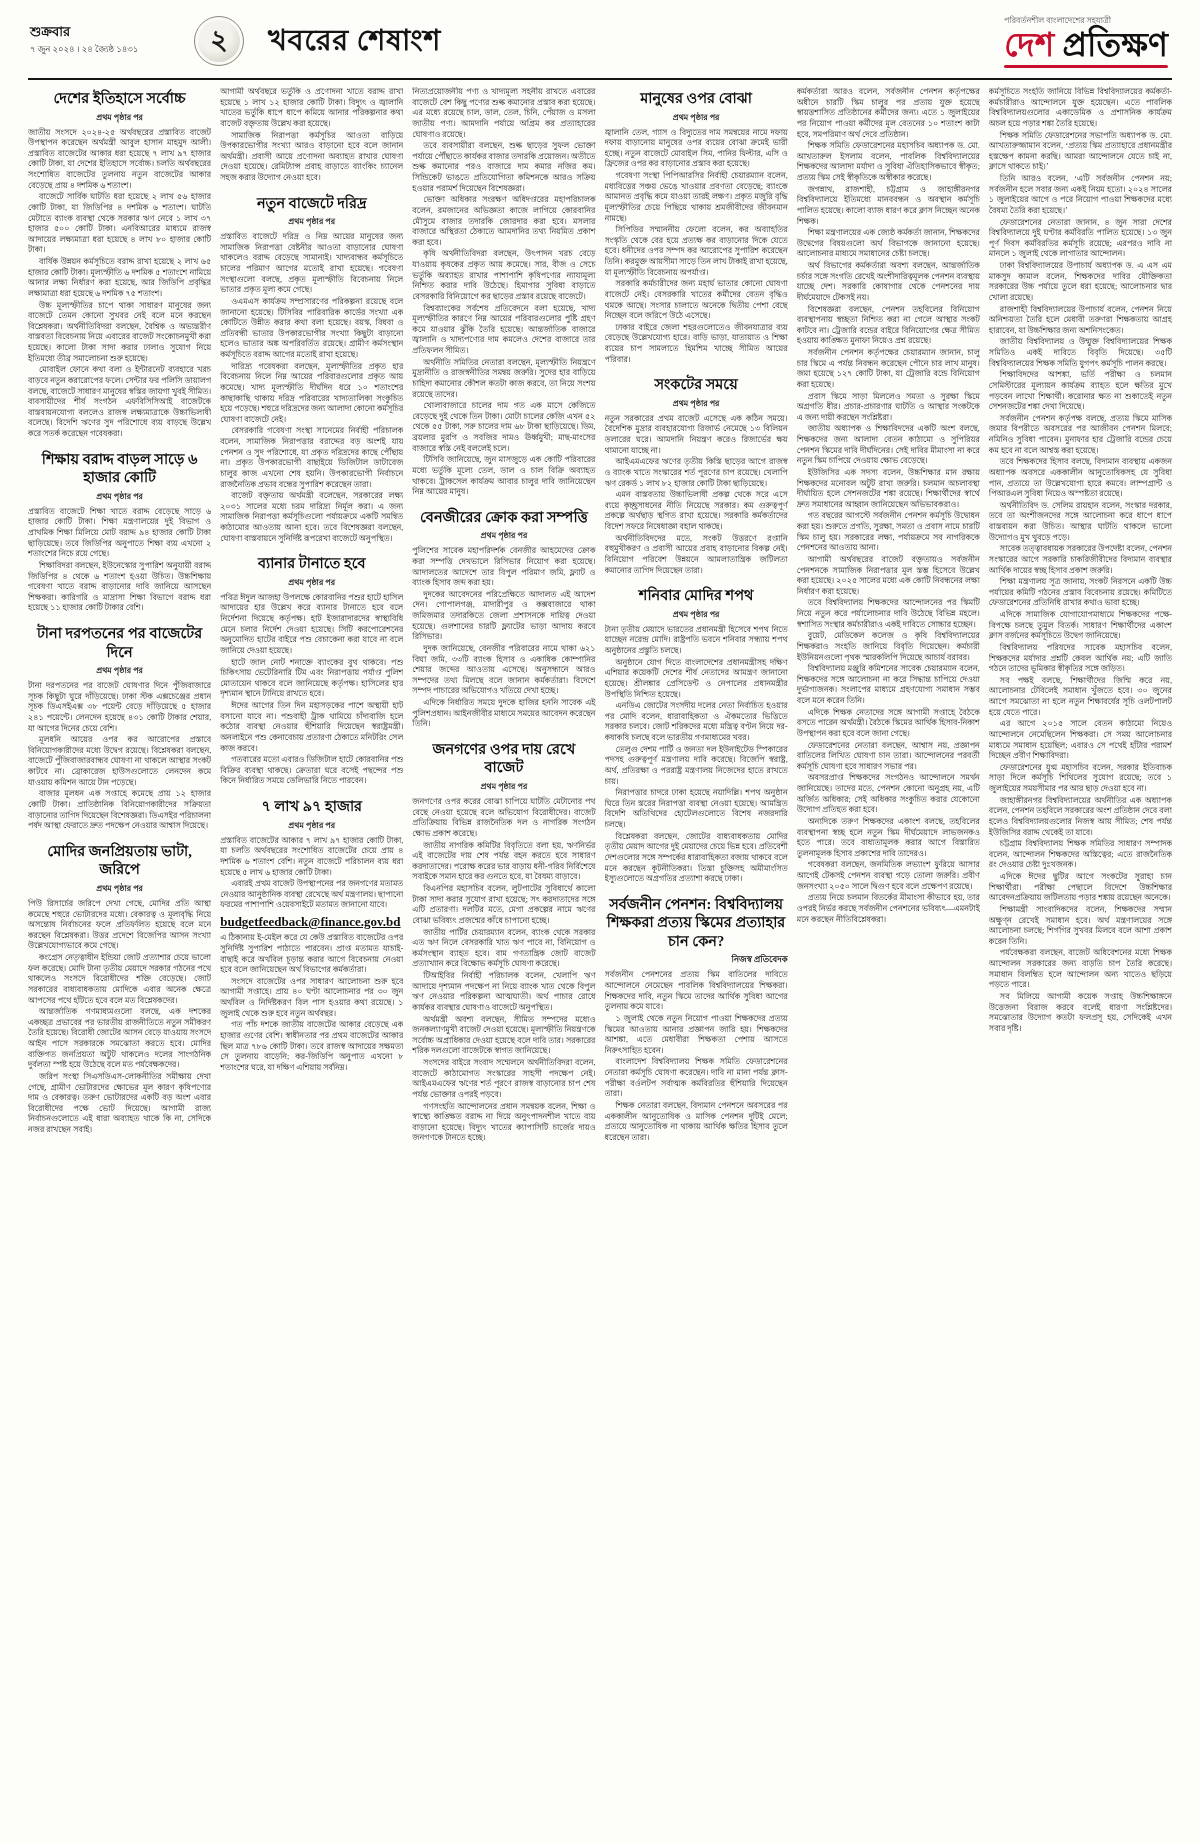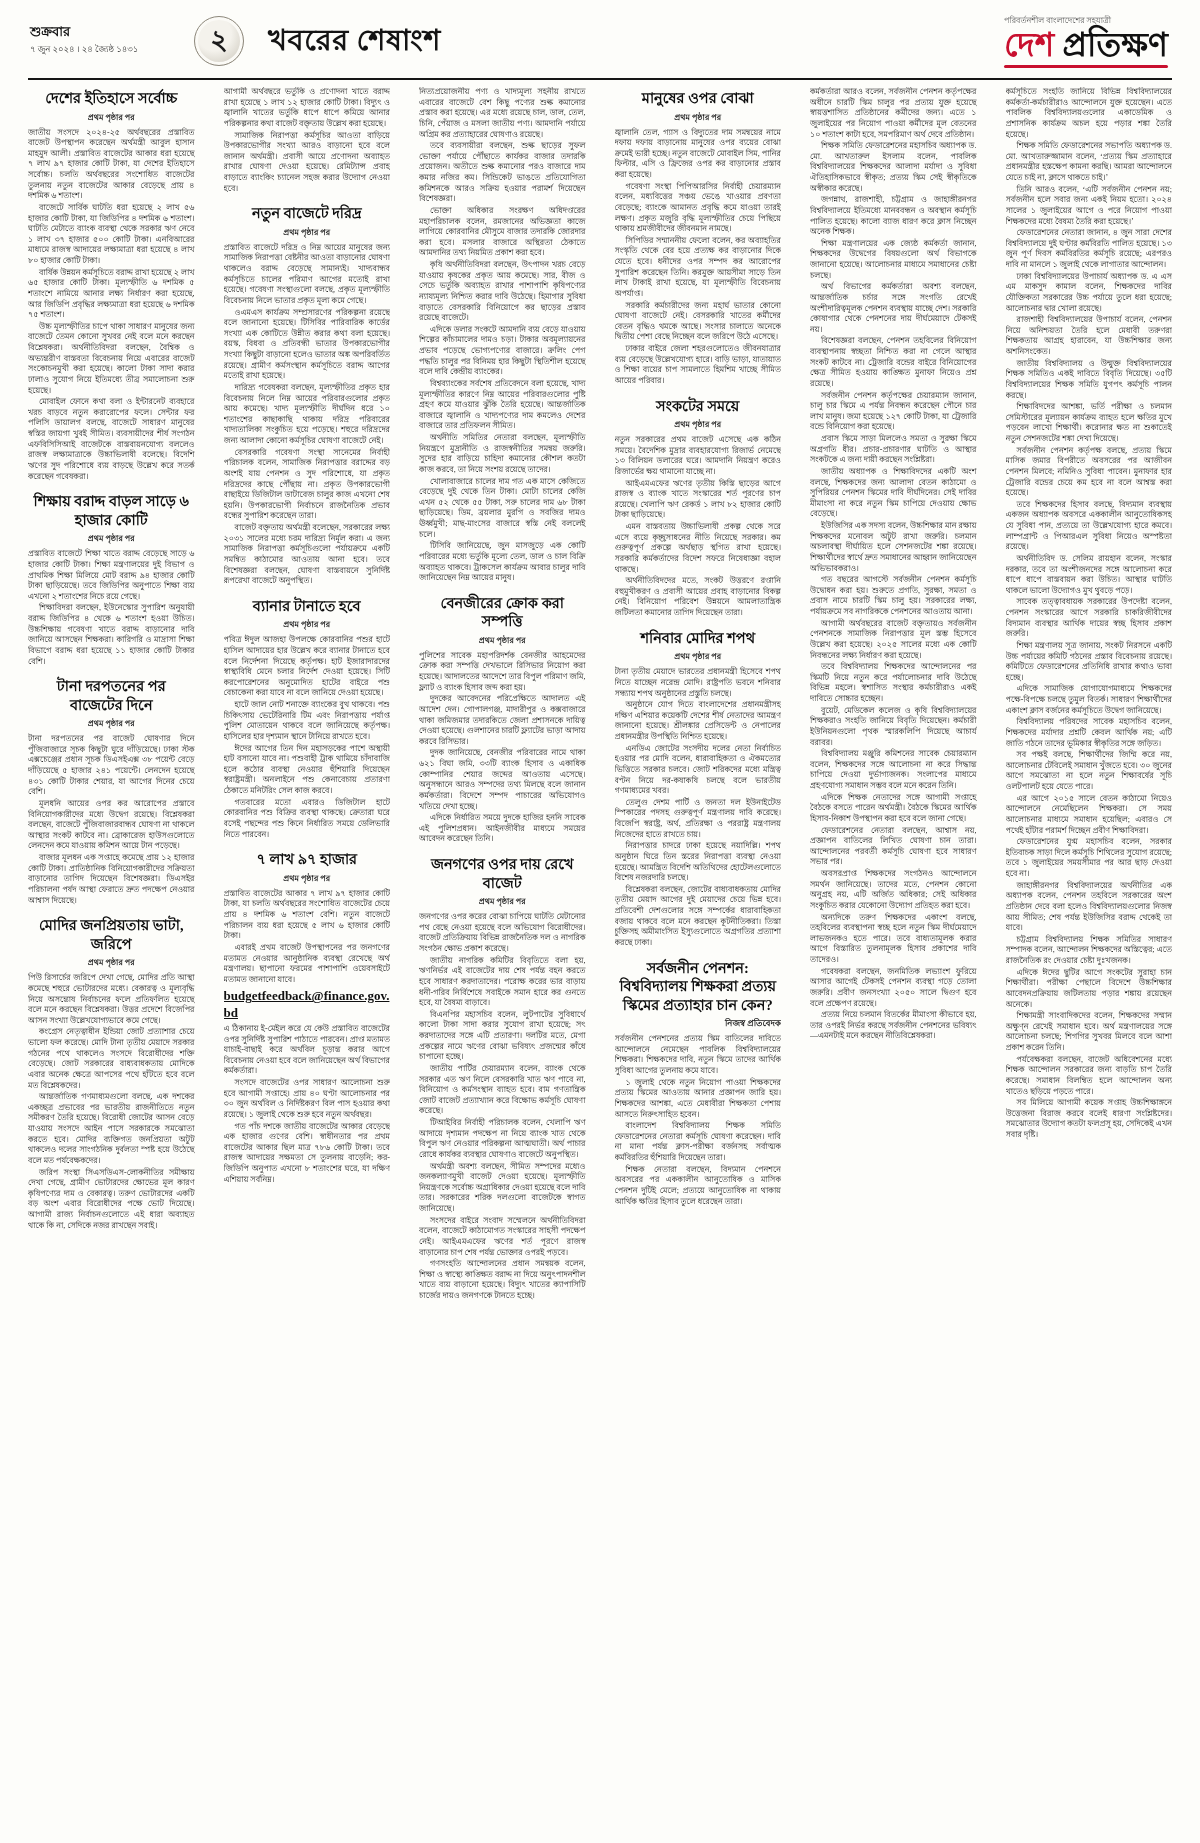--- a/index.html
+++ b/index.html
@@ -34,21 +34,21 @@
     font-size:29px;font-weight:bold;margin:0 4px 0 8px;
     letter-spacing:.5px;white-space:nowrap;
   }
   .mast-right{margin-left:auto;padding-right:2px;}
   .tagline{font-size:8px;color:#555;margin-bottom:2px;}
   .paper-name{font-size:33px;font-weight:800;line-height:1;color:#101010;white-space:nowrap;}
   .paper-name .first{color:#c8102e;}
   .red-rule{height:3px;background:#c8102e;margin-top:3px;border-radius:2px;}
   
   .columns{
-    display:flex;gap:29px;margin-top:7px;
+    display:flex;gap:9px;margin-top:7px;
     height:1745px;overflow:hidden;
   }
   .col{flex:1 1 0;min-width:0;overflow:hidden;}
   article{margin:0 0 8px 0;}
   article + article{margin-top:10px;}
   .headline{
     font-size:14.5px;line-height:1.28;font-weight:bold;
     text-align:center;margin:2px 1px 3px 1px;color:#0e0e0e;
   }
   .kicker{
@@ -156,21 +156,20 @@
           <p class="body">সংসদে বাজেটের ওপর সাধারণ আলোচনা শুরু হবে আগামী সপ্তাহে। প্রায় ৪০ ঘণ্টা আলোচনার পর ৩০ জুন অর্থবিল ও নির্দিষ্টকরণ বিল পাস হওয়ার কথা রয়েছে। ১ জুলাই থেকে শুরু হবে নতুন অর্থবছর।</p>
           <p class="body">গত পাঁচ দশকে জাতীয় বাজেটের আকার বেড়েছে এক হাজার গুণের বেশি। স্বাধীনতার পর প্রথম বাজেটের আকার ছিল মাত্র ৭৮৬ কোটি টাকা। তবে রাজস্ব আদায়ের সক্ষমতা সে তুলনায় বাড়েনি; কর-জিডিপি অনুপাত এখনো ৮ শতাংশের ঘরে, যা দক্ষিণ এশিয়ায় সর্বনিম্ন।</p>
         </article>
       </div>
       <div class="col">
         <article>
           <p class="body">নিত্যপ্রয়োজনীয় পণ্য ও খাদ্যমূল্য সহনীয় রাখতে এবারের বাজেটে বেশ কিছু পণ্যের শুল্ক কমানোর প্রস্তাব করা হয়েছে। এর মধ্যে রয়েছে চাল, ডাল, তেল, চিনি, পেঁয়াজ ও মসলা জাতীয় পণ্য। আমদানি পর্যায়ে অগ্রিম কর প্রত্যাহারের ঘোষণাও রয়েছে।</p>
           <p class="body">তবে ব্যবসায়ীরা বলছেন, শুল্ক ছাড়ের সুফল ভোক্তা পর্যায়ে পৌঁছাতে কার্যকর বাজার তদারকি প্রয়োজন। অতীতে শুল্ক কমানোর পরও বাজারে দাম কমার নজির কম। সিন্ডিকেট ভাঙতে প্রতিযোগিতা কমিশনকে আরও সক্রিয় হওয়ার পরামর্শ দিয়েছেন বিশেষজ্ঞরা।</p>
           <p class="body">ভোক্তা অধিকার সংরক্ষণ অধিদপ্তরের মহাপরিচালক বলেন, রমজানের অভিজ্ঞতা কাজে লাগিয়ে কোরবানির মৌসুমে বাজার তদারকি জোরদার করা হবে। মসলার বাজারে অস্থিরতা ঠেকাতে আমদানির তথ্য নিয়মিত প্রকাশ করা হবে।</p>
           <p class="body">কৃষি অর্থনীতিবিদরা বলছেন, উৎপাদন খরচ বেড়ে যাওয়ায় কৃষকের প্রকৃত আয় কমেছে। সার, বীজ ও সেচে ভর্তুকি অব্যাহত রাখার পাশাপাশি কৃষিপণ্যের ন্যায্যমূল্য নিশ্চিত করার দাবি উঠেছে। হিমাগার সুবিধা বাড়াতে বেসরকারি বিনিয়োগে কর ছাড়ের প্রস্তাব রয়েছে বাজেটে।</p>
-          <p class="body">এদিকে ডলার সংকটে আমদানি ব্যয় বেড়ে যাওয়ায় শিল্পের কাঁচামালের দামও চড়া। টাকার অবমূল্যায়নের প্রভাব পড়েছে ভোগ্যপণ্যের বাজারে। ক্রলিং পেগ পদ্ধতি চালুর পর বিনিময় হার কিছুটা স্থিতিশীল হয়েছে বলে দাবি কেন্দ্রীয় ব্যাংকের।</p>
           <p class="body">বিশ্বব্যাংকের সর্বশেষ প্রতিবেদনে বলা হয়েছে, খাদ্য মূল্যস্ফীতির কারণে নিম্ন আয়ের পরিবারগুলোর পুষ্টি গ্রহণ কমে যাওয়ার ঝুঁকি তৈরি হয়েছে। আন্তর্জাতিক বাজারে জ্বালানি ও খাদ্যপণ্যের দাম কমলেও দেশের বাজারে তার প্রতিফলন সীমিত।</p>
           <p class="body">অর্থনীতি সমিতির নেতারা বলছেন, মূল্যস্ফীতি নিয়ন্ত্রণে মুদ্রানীতি ও রাজস্বনীতির সমন্বয় জরুরি। সুদের হার বাড়িয়ে চাহিদা কমানোর কৌশল কতটা কাজ করবে, তা নিয়ে সংশয় রয়েছে তাদের।</p>
           <p class="body">খোলাবাজারে চালের দাম গত এক মাসে কেজিতে বেড়েছে দুই থেকে তিন টাকা। মোটা চালের কেজি এখন ৫২ থেকে ৫৫ টাকা, সরু চালের দাম ৬৮ টাকা ছাড়িয়েছে। ডিম, ব্রয়লার মুরগি ও সবজির দামও ঊর্ধ্বমুখী; মাছ-মাংসের বাজারে স্বস্তি নেই বললেই চলে।</p>
           <p class="body">টিসিবি জানিয়েছে, জুন মাসজুড়ে এক কোটি পরিবারের মধ্যে ভর্তুকি মূল্যে তেল, ডাল ও চাল বিক্রি অব্যাহত থাকবে। ট্রাকসেল কার্যক্রম আবার চালুর দাবি জানিয়েছেন নিম্ন আয়ের মানুষ।</p>
         </article>
         <article>
           <h2 class="headline">বেনজীরের ক্রোক করা সম্পত্তি</h2>
           <div class="kicker">প্রথম পৃষ্ঠার পর</div>
           <p class="body">পুলিশের সাবেক মহাপরিদর্শক বেনজীর আহমেদের ক্রোক করা সম্পত্তি দেখভালে রিসিভার নিয়োগ করা হয়েছে। আদালতের আদেশে তার বিপুল পরিমাণ জমি, ফ্ল্যাট ও ব্যাংক হিসাব জব্দ করা হয়।</p>
           <p class="body">দুদকের আবেদনের পরিপ্রেক্ষিতে আদালত এই আদেশ দেন। গোপালগঞ্জ, মাদারীপুর ও কক্সবাজারে থাকা জমিজমার তদারকিতে জেলা প্রশাসনকে দায়িত্ব দেওয়া হয়েছে। গুলশানের চারটি ফ্ল্যাটের ভাড়া আদায় করবে রিসিভার।</p>
@@ -216,21 +215,21 @@
           <p class="body">এনডিএ জোটের সংসদীয় দলের নেতা নির্বাচিত হওয়ার পর মোদি বলেন, ধারাবাহিকতা ও ঐকমত্যের ভিত্তিতে সরকার চলবে। জোট শরিকদের মধ্যে মন্ত্রিত্ব বণ্টন নিয়ে দর-কষাকষি চলছে বলে ভারতীয় গণমাধ্যমের খবর।</p>
           <p class="body">তেলুগু দেশম পার্টি ও জনতা দল ইউনাইটেড স্পিকারের পদসহ গুরুত্বপূর্ণ মন্ত্রণালয় দাবি করেছে। বিজেপি স্বরাষ্ট্র, অর্থ, প্রতিরক্ষা ও পররাষ্ট্র মন্ত্রণালয় নিজেদের হাতে রাখতে চায়।</p>
           <p class="body">নিরাপত্তার চাদরে ঢাকা হয়েছে নয়াদিল্লি। শপথ অনুষ্ঠান ঘিরে তিন স্তরের নিরাপত্তা ব্যবস্থা নেওয়া হয়েছে। আমন্ত্রিত বিদেশি অতিথিদের হোটেলগুলোতে বিশেষ নজরদারি চলছে।</p>
           <p class="body">বিশ্লেষকরা বলছেন, জোটের বাধ্যবাধকতায় মোদির তৃতীয় মেয়াদ আগের দুই মেয়াদের চেয়ে ভিন্ন হবে। প্রতিবেশী দেশগুলোর সঙ্গে সম্পর্কের ধারাবাহিকতা বজায় থাকবে বলে মনে করছেন কূটনীতিকরা। তিস্তা চুক্তিসহ অমীমাংসিত ইস্যুগুলোতে অগ্রগতির প্রত্যাশা করছে ঢাকা।</p>
         </article>
         <article>
           <h2 class="headline">সর্বজনীন পেনশন: বিশ্ববিদ্যালয় শিক্ষকরা প্রত্যয় স্কিমের প্রত্যাহার চান কেন?</h2>
           <div class="byline">নিজস্ব প্রতিবেদক</div>
           <p class="body">সর্বজনীন পেনশনের প্রত্যয় স্কিম বাতিলের দাবিতে আন্দোলনে নেমেছেন পাবলিক বিশ্ববিদ্যালয়ের শিক্ষকরা। শিক্ষকদের দাবি, নতুন স্কিমে তাদের আর্থিক সুবিধা আগের তুলনায় কমে যাবে।</p>
           <p class="body">১ জুলাই থেকে নতুন নিয়োগ পাওয়া শিক্ষকদের প্রত্যয় স্কিমের আওতায় আনার প্রজ্ঞাপন জারি হয়। শিক্ষকদের আশঙ্কা, এতে মেধাবীরা শিক্ষকতা পেশায় আসতে নিরুৎসাহিত হবেন।</p>
-          <p class="body">বাংলাদেশ বিশ্ববিদ্যালয় শিক্ষক সমিতি ফেডারেশনের নেতারা কর্মসূচি ঘোষণা করেছেন। দাবি না মানা পর্যন্ত ক্লাস-পরীক্ষা বর্জনসহ সর্বাত্মক কর্মবিরতির হুঁশিয়ারি দিয়েছেন তারা।</p>
+          <p class="body">বাংলাদেশ বিশ্ববিদ্যালয় শিক্ষক সমিতি ফেডারেশনের নেতারা কর্মসূচি ঘোষণা করেছেন। দাবি না মানা পর্যন্ত ক্লাস-পরীক্ষা বর্ওলটপ সর্বাত্মক কর্মবিরতির হুঁশিয়ারি দিয়েছেন তারা।</p>
           <p class="body">শিক্ষক নেতারা বলছেন, বিদ্যমান পেনশনে অবসরের পর এককালীন আনুতোষিক ও মাসিক পেনশন দুটিই মেলে; প্রত্যয়ে আনুতোষিক না থাকায় আর্থিক ক্ষতির হিসাব তুলে ধরেছেন তারা।</p>
         </article>
       </div>
       <div class="col">
         <article>
           <p class="body">কর্মকর্তারা আরও বলেন, সর্বজনীন পেনশন কর্তৃপক্ষের অধীনে চারটি স্কিম চালুর পর প্রত্যয় যুক্ত হয়েছে স্বায়ত্তশাসিত প্রতিষ্ঠানের কর্মীদের জন্য। এতে ১ জুলাইয়ের পর নিয়োগ পাওয়া কর্মীদের মূল বেতনের ১০ শতাংশ কাটা হবে, সমপরিমাণ অর্থ দেবে প্রতিষ্ঠান।</p>
           <p class="body">শিক্ষক সমিতি ফেডারেশনের মহাসচিব অধ্যাপক ড. মো. আখতারুল ইসলাম বলেন, পাবলিক বিশ্ববিদ্যালয়ের শিক্ষকদের আলাদা মর্যাদা ও সুবিধা ঐতিহাসিকভাবে স্বীকৃত; প্রত্যয় স্কিম সেই স্বীকৃতিকে অস্বীকার করেছে।</p>
           <p class="body">জগন্নাথ, রাজশাহী, চট্টগ্রাম ও জাহাঙ্গীরনগর বিশ্ববিদ্যালয়ে ইতিমধ্যে মানববন্ধন ও অবস্থান কর্মসূচি পালিত হয়েছে। কালো ব্যাজ ধারণ করে ক্লাস নিচ্ছেন অনেক শিক্ষক।</p>
           <p class="body">শিক্ষা মন্ত্রণালয়ের এক জ্যেষ্ঠ কর্মকর্তা জানান, শিক্ষকদের উদ্বেগের বিষয়গুলো অর্থ বিভাগকে জানানো হয়েছে। আলোচনার মাধ্যমে সমাধানের চেষ্টা চলছে।</p>
           <p class="body">অর্থ বিভাগের কর্মকর্তারা অবশ্য বলছেন, আন্তর্জাতিক চর্চার সঙ্গে সংগতি রেখেই অংশীদারিত্বমূলক পেনশন ব্যবস্থায় যাচ্ছে দেশ। সরকারি কোষাগার থেকে পেনশনের দায় দীর্ঘমেয়াদে টেকসই নয়।</p>

